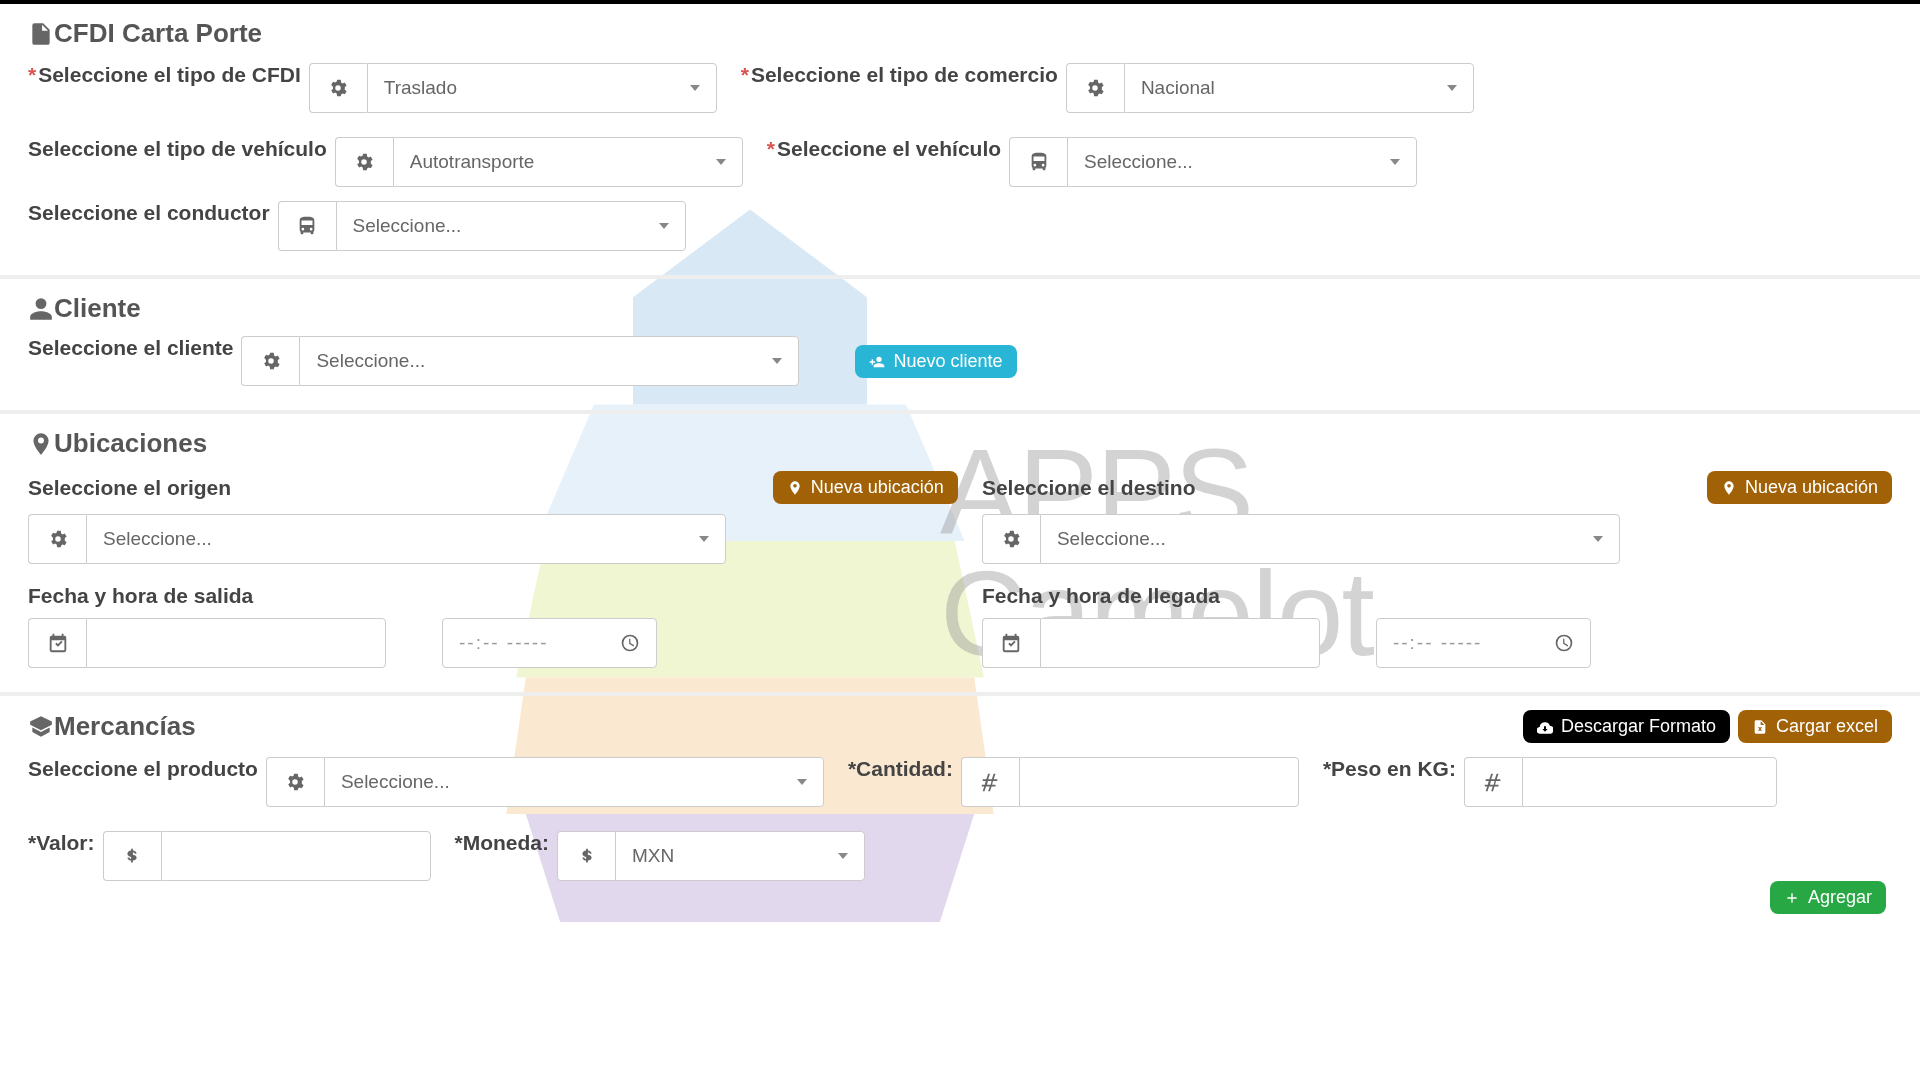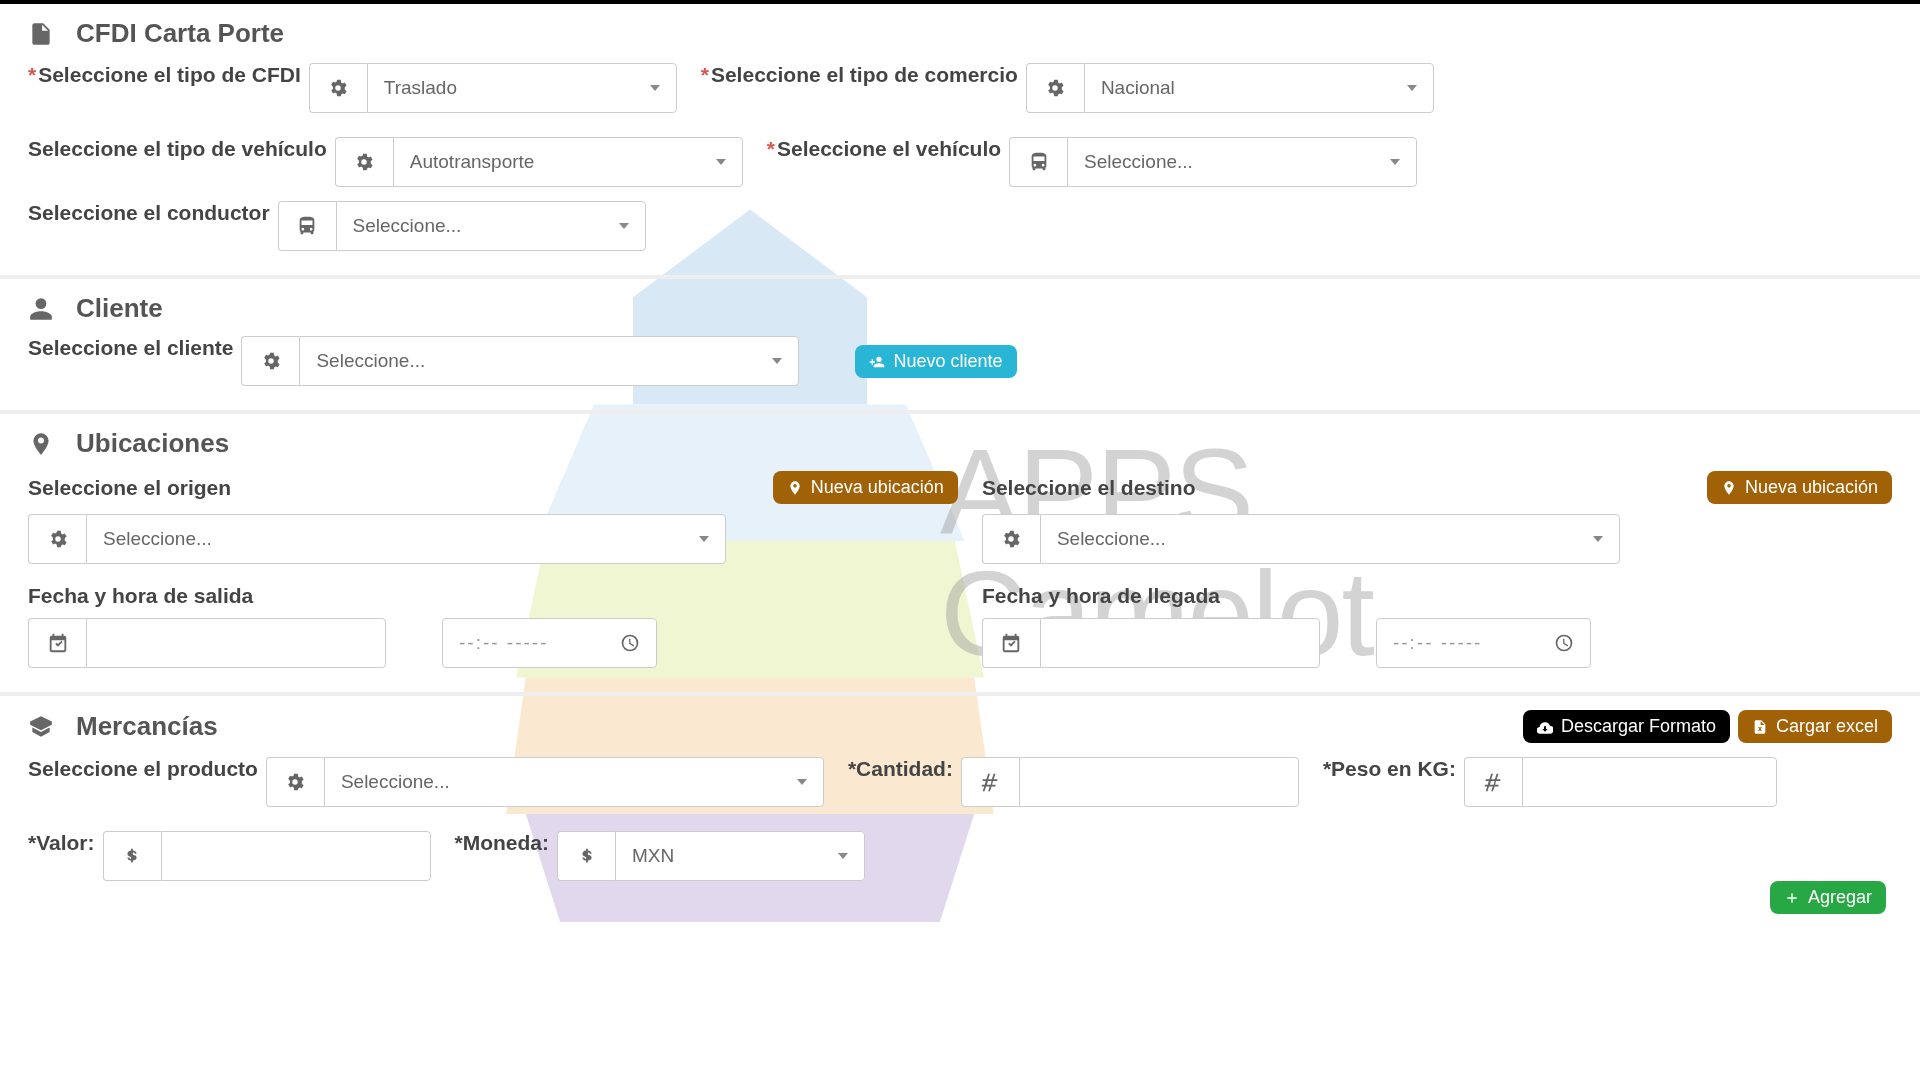--- a/index.html
+++ b/index.html
@@ -1,31 +1,31 @@
 <!DOCTYPE html>
 <html><head>
 <meta charset="utf-8">
 <style>
 *{box-sizing:border-box;margin:0;padding:0;font-family:"Segoe UI",Arial,sans-serif}
 body{background:#fff;width:1920px;font-size:17px;color:#333;position:relative}
 .top-line{height:4px;background:#000}
 .section{border-bottom:4px solid #eee;padding:14px 28px 24px}
-.hdr{display:flex;align-items:center;gap:22px;font-size:26px;font-weight:600;color:#555;margin-bottom:12px}
+.hdr{display:flex;align-items:center;gap:0;font-size:26px;font-weight:600;color:#555;margin-bottom:12px}
 .hdr svg{width:26px;height:26px;fill:#666}
 .row{display:flex;gap:24px;flex-wrap:wrap;margin-top:14px}
 .field{display:flex;flex-direction:row;gap:8px}
 .label{font-weight:700;font-size:21px;color:#444}
 .req{color:#d9534f;font-weight:900;margin-right:2px}
 .group{display:flex}
 .addon{width:58px;height:50px;display:flex;align-items:center;justify-content:center;border:1px solid #ccc;border-right:none;background:#fff;border-radius:4px 0 0 4px}
 .addon svg{width:22px;height:22px;fill:#666}
 .select,.input{height:50px;border:1px solid #ccc;background:#fff;padding:0 16px;font-size:19px;color:#666;display:flex;align-items:center;justify-content:space-between;border-radius:0 4px 4px 0;cursor:pointer}
 .select.solo,.input.solo{border-radius:4px}
 .caret{width:0;height:0;border-left:5px solid transparent;border-right:5px solid transparent;border-top:6px solid #888}
-.w1{width:310px}.w2{width:350px}.w3{width:350px}.w4{width:350px}
+.w1{width:350px}.w2{width:350px}.w3{width:350px}.w4{width:350px}
 .wc{width:500px}.wo{width:640px}.wod{width:580px}.wp{width:500px}.wt{width:215px}
 .wq{width:280px}.wk{width:255px}.wv{width:270px}.wm{width:250px}
 .cliente-row{display:flex;align-items:flex-end;gap:56px}
 .loc-row{display:flex;gap:24px}
 .loc-block{display:flex;flex-direction:column;gap:10px}
 .label-row{display:flex;align-items:center;justify-content:space-between;width:100%}
 .btn{display:inline-flex;align-items:center;gap:8px;padding:6px 14px;border:none;border-radius:8px;color:#fff;font-size:18px;font-weight:500;cursor:pointer}
 .btn svg{width:16px;height:16px;fill:#fff}
 .btn-info{background:#a16207}
 .btn-info2{background:#29b6d6}

